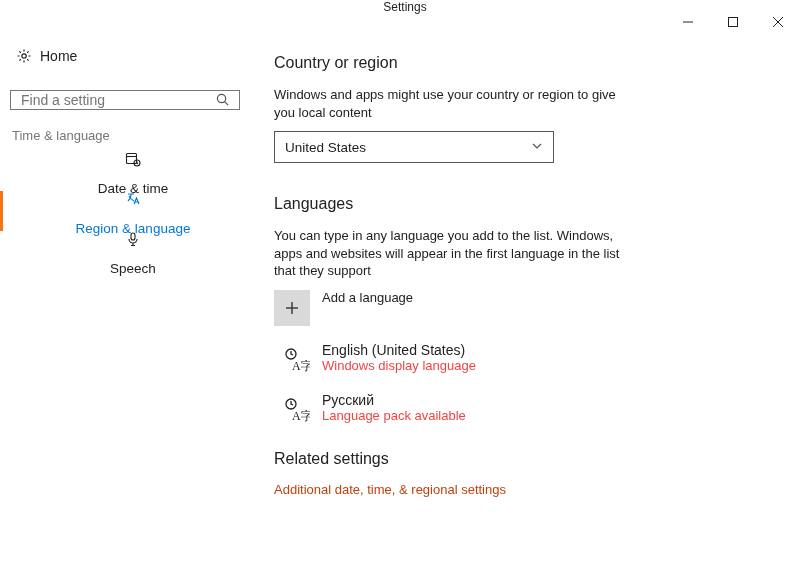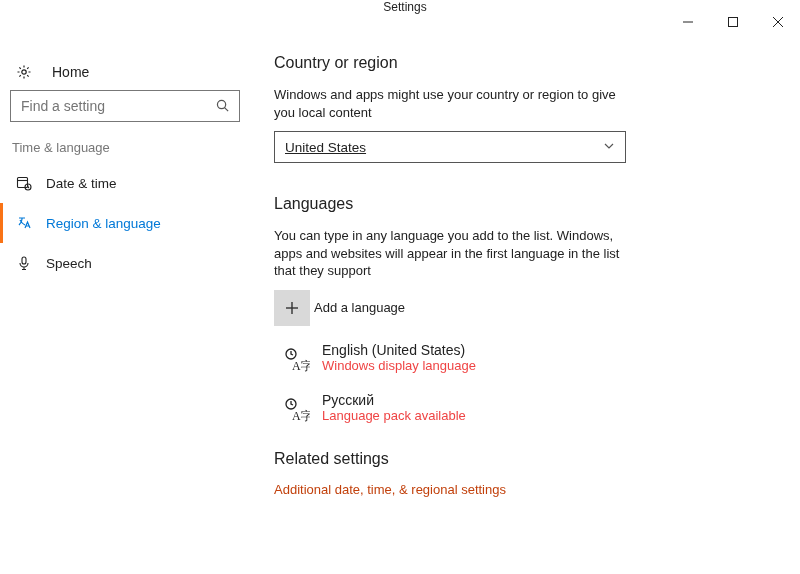--- a/index.html
+++ b/index.html
@@ -39,32 +39,32 @@
   .body {
     display: flex;
     height: 544px;
   }
   .sidebar {
     width: 250px;
     padding-top: 18px;
   }
   .home-row {
     display: flex;
-    align-items: flex-end;
+    align-items: flex-start;
     height: 32px;
     padding-left: 16px;
-    gap: 20px;
+    gap: 8px;
     font-size: 14px;
     margin-bottom: 10px;
   }
   .home-row .icon { width:16px; height:16px; display:flex; align-items:center; justify-content:center; }
   .searchbox {
     margin: 4px 10px 14px 10px;
     border: 1px solid #777;
-    height: 32px;
+    height: 20px;
     display: flex;
     align-items: center;
     padding: 0 8px;
   }
   .searchbox input {
     border: none;
     outline: none;
     flex: 1;
     font-size: 14px;
     color: #555;
@@ -80,20 +80,21 @@
     font-size: 13px;
   }
   .navitem {
     display: flex;
     align-items: center;
     height: 40px;
     padding-left: 16px;
     gap: 14px;
     font-size: 13.5px;
     cursor: default;
+    flex-direction: column;
   }
   .navitem .icon { width:16px; height:16px; display:flex; align-items:center; justify-content:center; color:#222; }
   .navitem.active {
     border-left: 3px solid #f97316;
     padding-left: 13px;
     color: #0078d7;
   }
   .navitem.active .icon { color:#0078d7; }
   .content {
     flex: 1;
@@ -107,36 +108,35 @@
     color: #222;
   }
   .desc {
     font-size: 13px;
     color: #222;
     max-width: 360px;
     margin-bottom: 10px;
     line-height: 1.35;
   }
   .combo {
-    width: 352px;
+    width: 280px;
     height: 32px;
     border: 1px solid #555;
     display: flex;
     align-items: center;
     padding: 0 10px;
     font-size: 13.5px;
     justify-content: space-between;
     margin-bottom: 32px;
-    text-decoration: underline;
   }
   .combo .chev { width:12px; }
   .addlang {
     display: flex;
-    align-items: center;
-    gap: 4px;
+    align-items: flex-start;
+    gap: 12px;
     margin-bottom: 16px;
   }
   .addlang .plus {
     width: 36px; height: 36px;
     background: #d9d9d9;
     display: flex; align-items:center; justify-content:center;
     font-size: 20px;
     color:#333;
   }
   .lang-entry {

